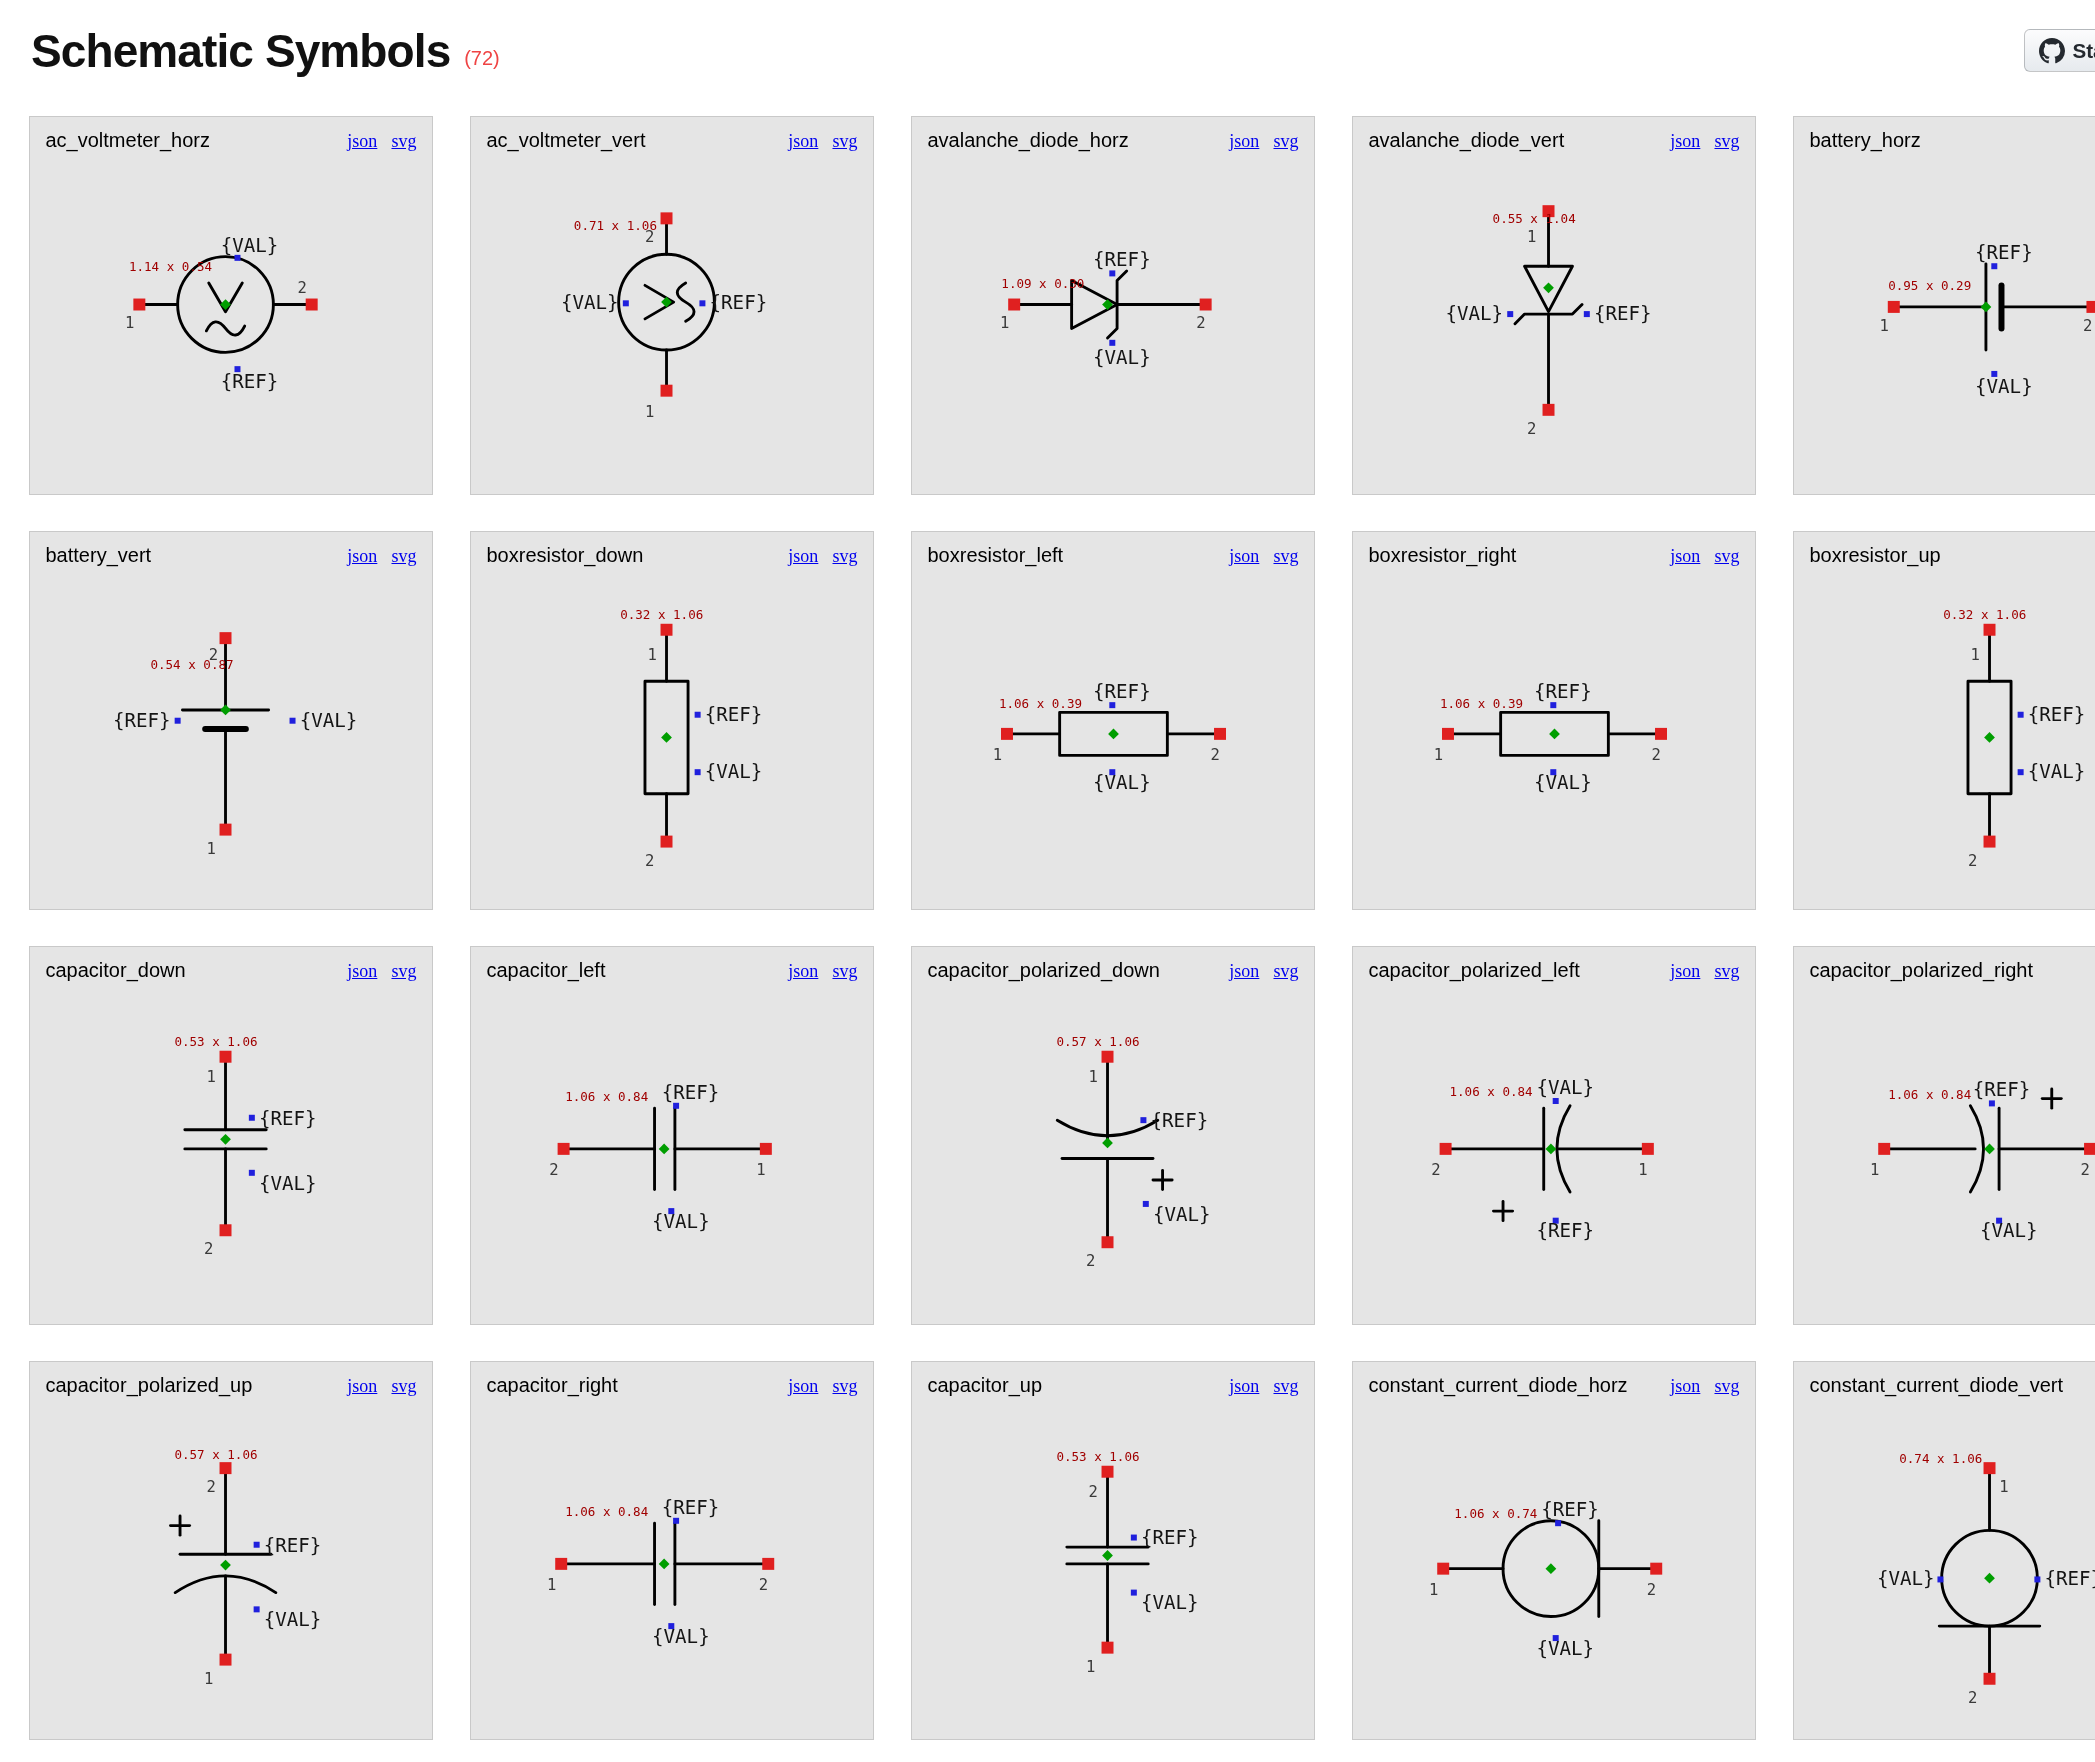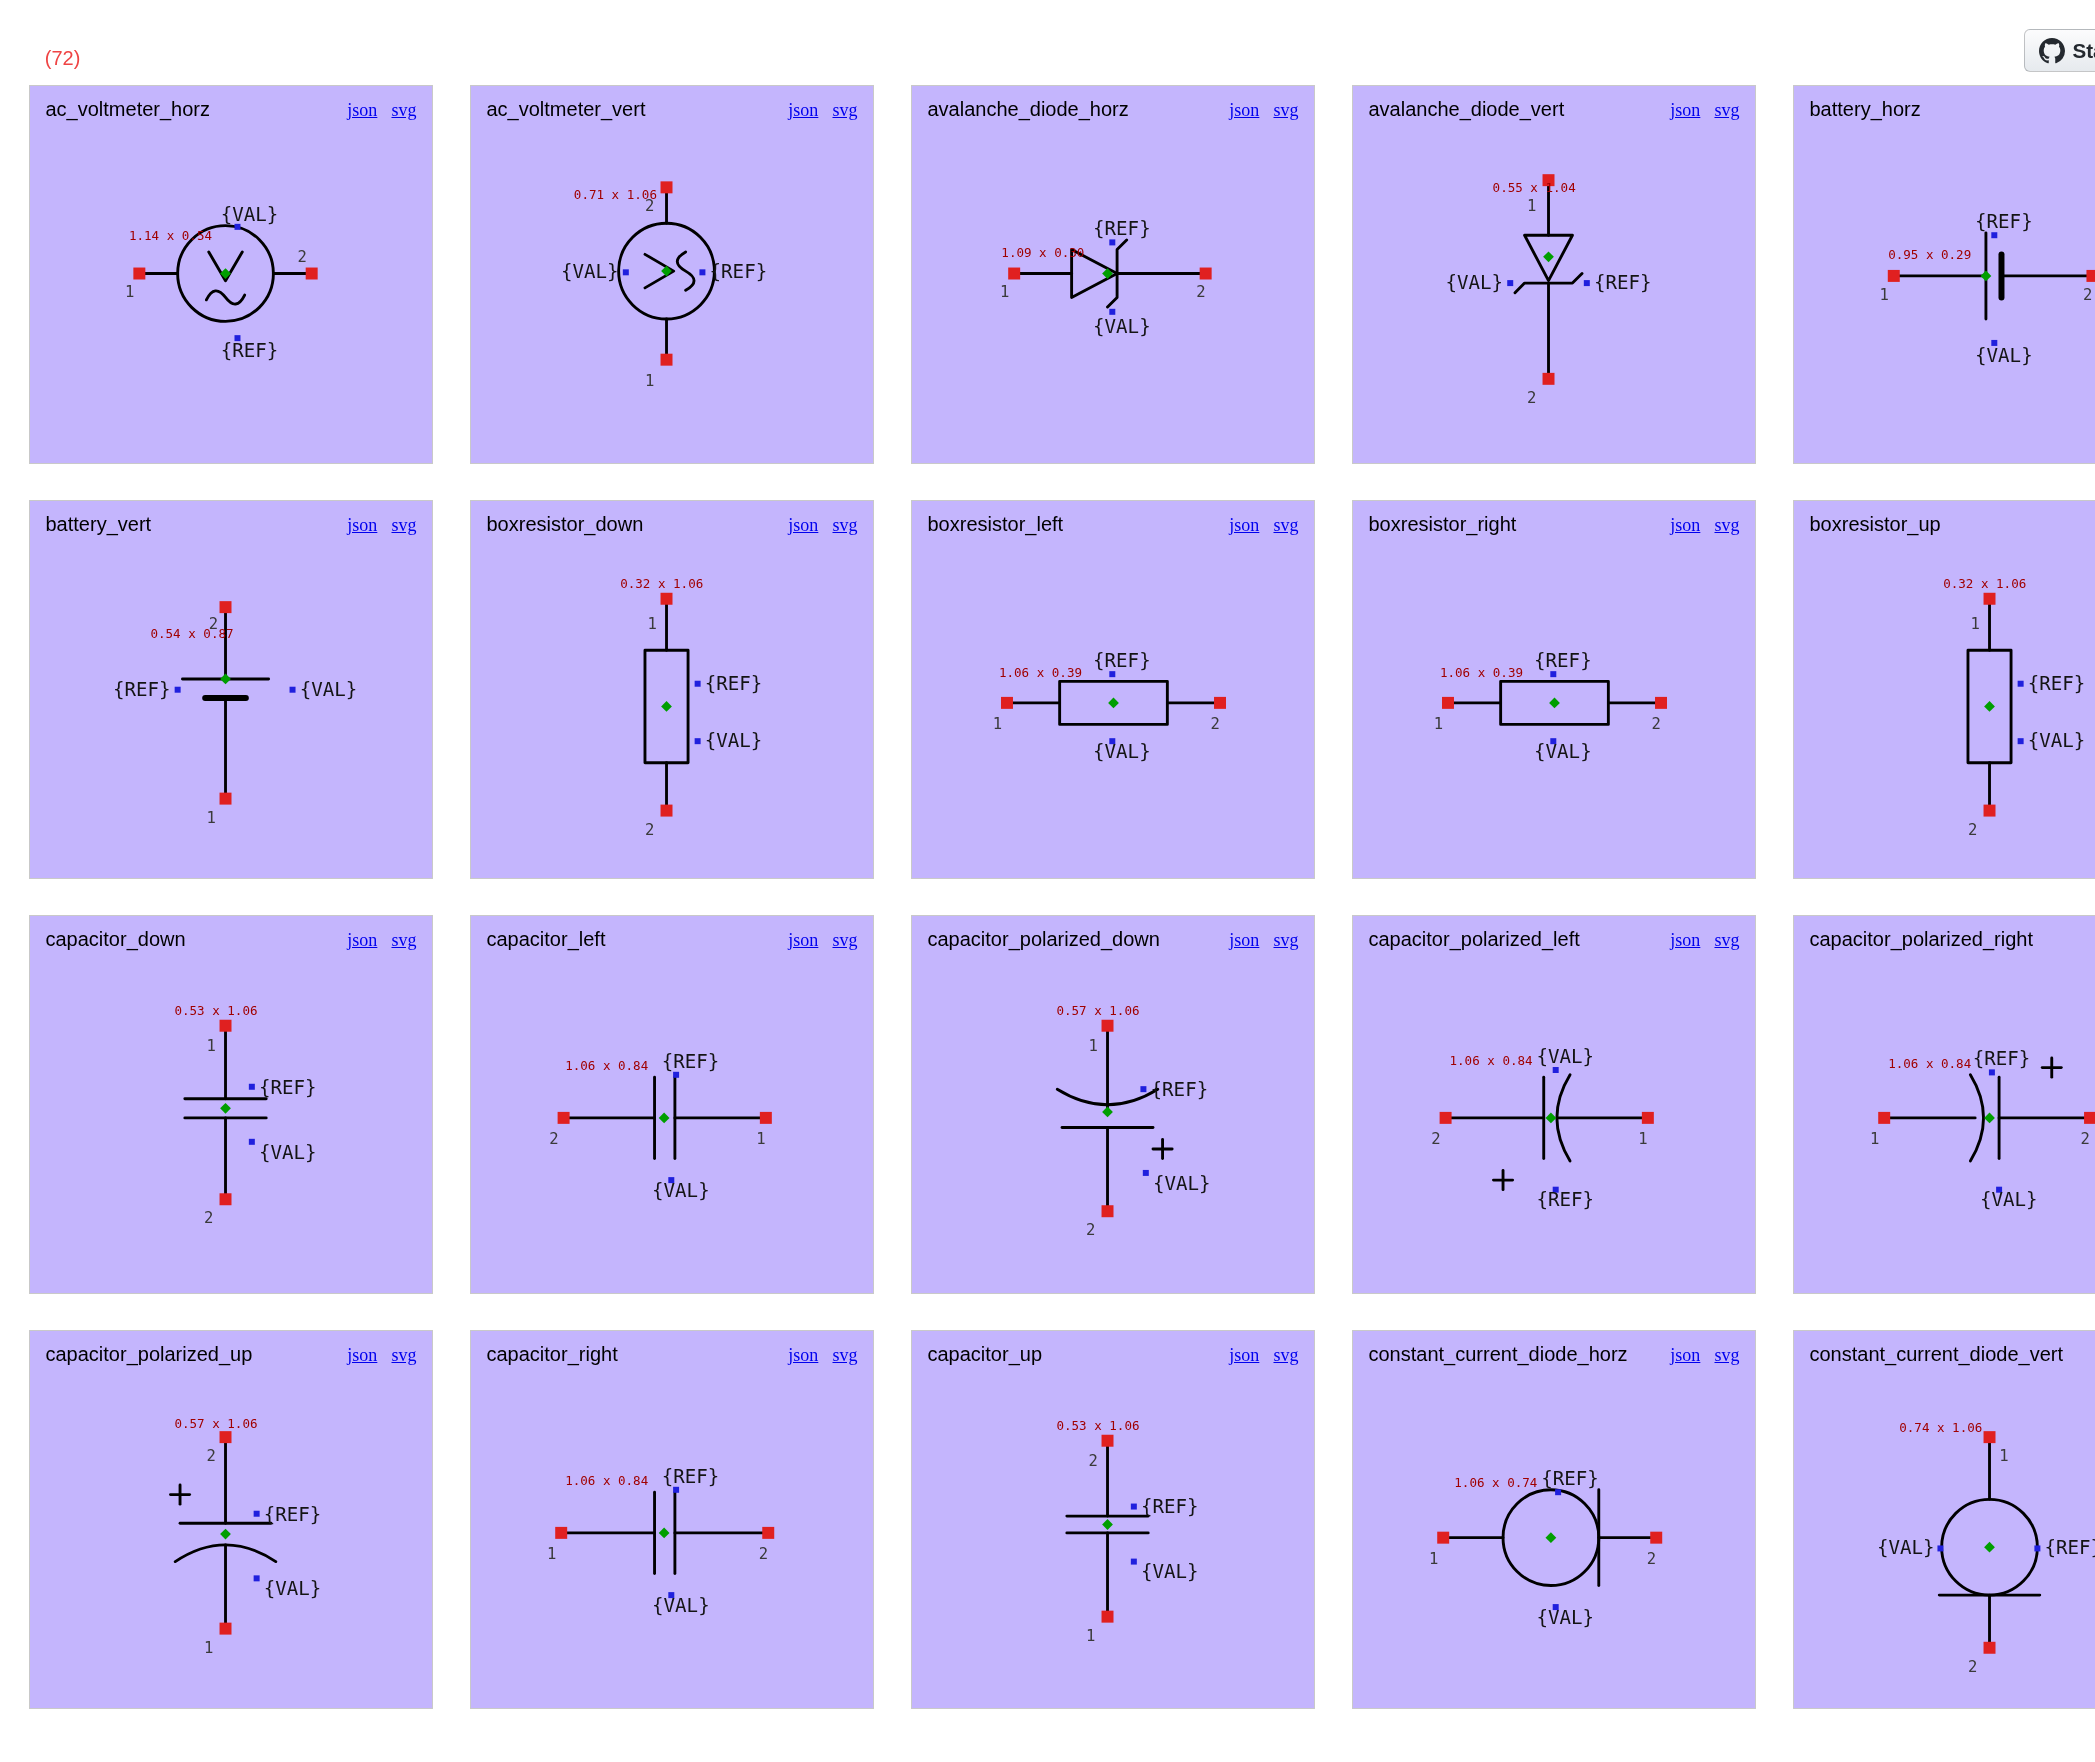--- a/index.html
+++ b/index.html
@@ -18,21 +18,21 @@
     background:linear-gradient(#fcfcfd,#e6eaee);
     font-weight:700; font-size:20.6px; color:#24292f; white-space:nowrap; cursor:pointer;
   }
   .star-btn svg { display:block; }
 
   .grid {
     display:grid; grid-template-columns:repeat(5,404px);
     column-gap:37px; row-gap:36px; padding:0 29px; margin-top:38px;
   }
   .card {
-    border:0.9px solid #c9c9c9; background:#c4b5fd; height:379px;
+    border:0.9px solid #c9c9c9; background:#e5e5e5; height:379px;
     box-sizing:border-box; padding:12px 15.5px 8.6px;
   }
   .card-head { display:flex; justify-content:space-between; align-items:baseline; }
   .card-title { font-size:20px; color:#000; }
   .card-links a { color:var(--color-link,#0000ee); text-decoration:underline; font-size:18px; margin-left:10.3px; cursor:pointer;font-family:Liberation Serif, serif; }
 
   .draw { width:100%; height:303px; margin-top:6.9px; display:block; }
   .draw text { font-family:"DejaVu Sans Mono", monospace; }
   .draw .lbl    { font-size:16px;   fill:var(--color-text,#141414); }
   .draw .pinnum { font-size:13px;   fill:#3a3a3a; }
@@ -47,20 +47,21 @@
 
 <svg width="0" height="0" style="position:absolute" aria-hidden="true">
   <defs>
     <rect id="pin" x="-5" y="-5" width="10" height="10"></rect>
     <path id="origin" d="M0,-4.5 L4.5,0 L0,4.5 L-4.5,0 Z"></path>
     <rect id="anchor" x="-2.5" y="-2.5" width="5" height="5"></rect>
   </defs>
 </svg>
 
 <div class="page-header">
+  <h1 class="page-title">Schematic Symbols</h1>
   <span class="count">(72)</span>
 </div>
 
 <div class="star-btn">
   <svg width="26" height="26" viewBox="0 0 16 16">
     <path fill="#24292f" d="M8 0C3.58 0 0 3.58 0 8c0 3.54 2.29 6.53 5.47 7.59.4.07.55-.17.55-.38 0-.19-.01-.82-.01-1.49-2.01.37-2.53-.49-2.69-.94-.09-.23-.48-.94-.82-1.13-.28-.15-.68-.52-.01-.53.63-.01 1.08.58 1.23.82.72 1.21 1.87.87 2.33.66.07-.52.28-.87.51-1.07-1.78-.2-3.64-.89-3.64-3.95 0-.87.31-1.59.82-2.15-.08-.2-.36-1.02.08-2.12 0 0 .67-.21 2.2.82.64-.18 1.32-.27 2-.27.68 0 1.36.09 2 .27 1.53-1.04 2.2-.82 2.2-.82.44 1.1.16 1.92.08 2.12.51.56.82 1.27.82 2.15 0 3.07-1.87 3.75-3.65 3.95.29.25.54.73.54 1.48 0 1.07-.01 1.93-.01 2.2 0 .21.15.46.55.38A8.01 8.01 0 0 0 16 8c0-4.42-3.58-8-8-8z"></path>
   </svg>
   <span>Star</span>
 </div>
 

